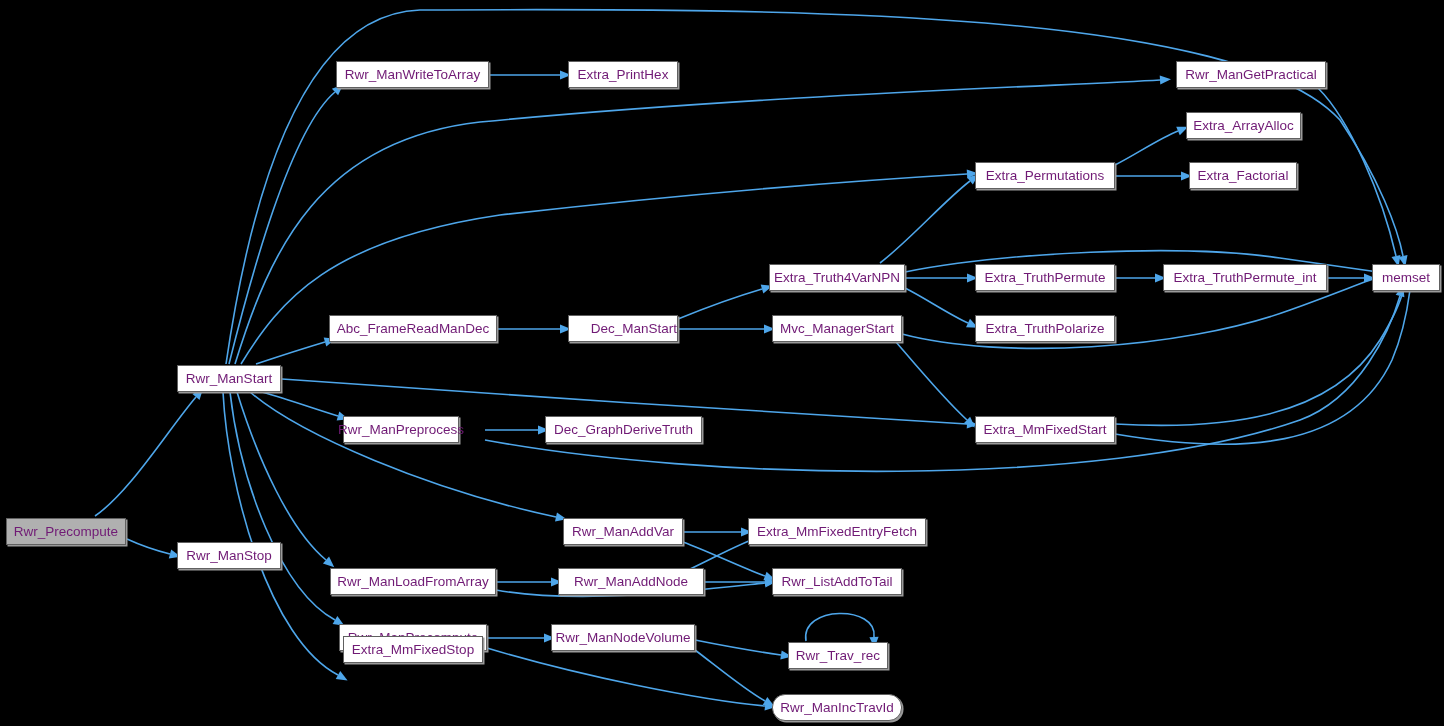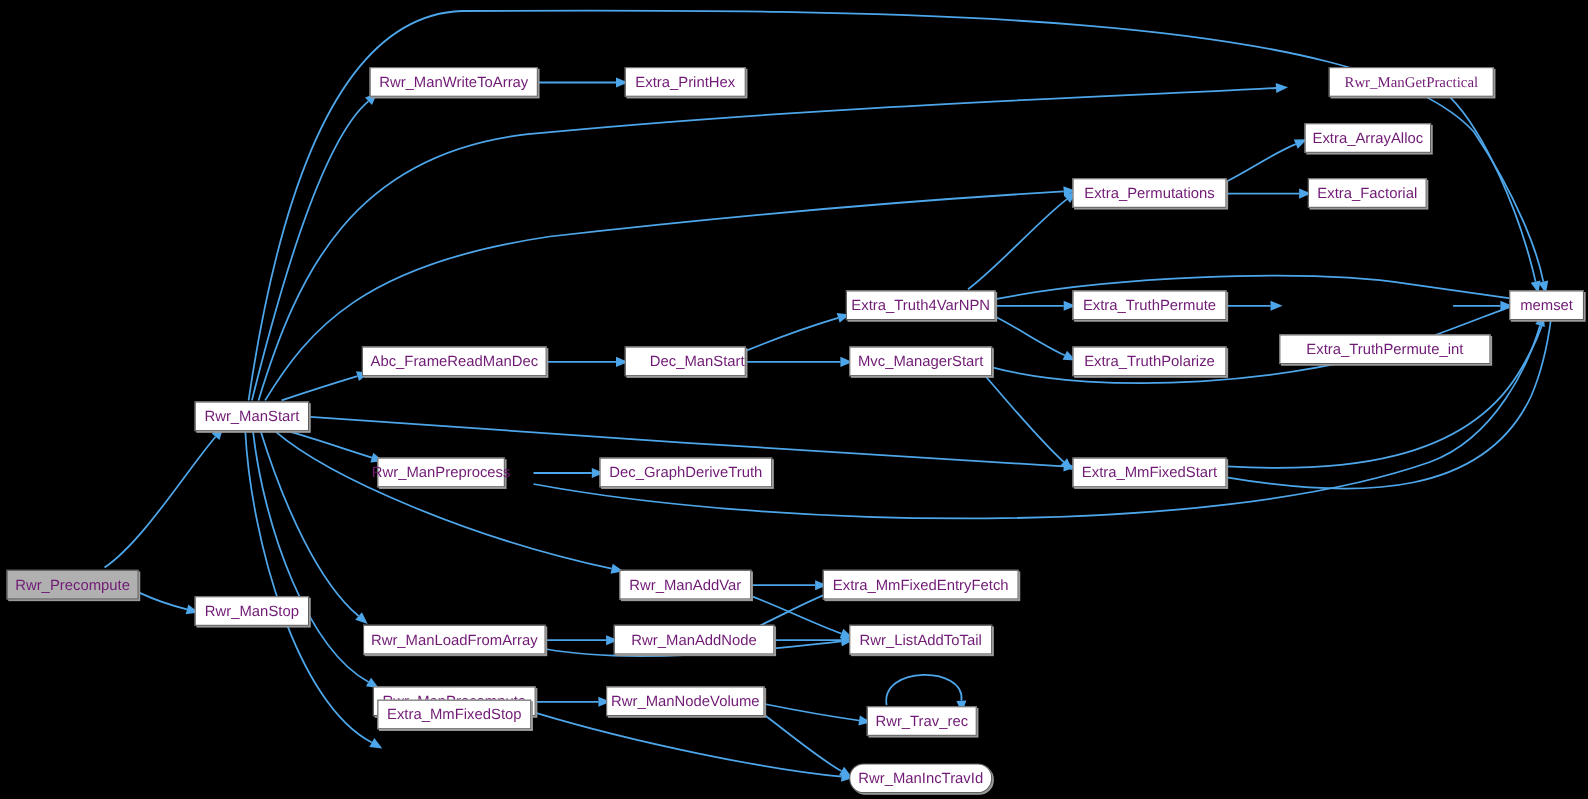--- a/index.html
+++ b/index.html
@@ -175,24 +175,24 @@
       </div>
       <div class="node" style="left: 975px; top: 264px; width: 140px; height: 27px; background: rgb(255, 255, 255); border-color: rgb(96, 96, 96);">
         <span>Extra_TruthPermute</span>
       </div>
       <div class="node" style="left: 975px; top: 315px; width: 140px; height: 27px; background: rgb(255, 255, 255); border-color: rgb(96, 96, 96);">
         <span>Extra_TruthPolarize</span>
       </div>
       <div class="node" style="left: 975px; top: 416px; width: 140px; height: 27px; background: rgb(255, 255, 255); border-color: rgb(96, 96, 96);">
         <span>Extra_MmFixedStart</span>
       </div>
-      <div class="node" style="left: 1163px; top: 264px; width: 192px; height: 27px; background: rgb(255, 255, 255); border-color: rgb(96, 96, 96); margin-top: 40px;">
+      <div class="node" style="left: 1163px; top: 264px; width: 164px; height: 27px; background: rgb(255, 255, 255); border-color: rgb(96, 96, 96);">
         <span>Extra_TruthPermute_int</span>
       </div>
-      <div class="node" style="left: 1208px; top: 61px; width: 150px; height: 27px; background: rgb(255, 255, 255); border-color: rgb(96, 96, 96); font-family: Liberation Serif, serif;">
+      <div class="node" style="left: 1176px; top: 61px; width: 150px; height: 27px; background: rgb(255, 255, 255); border-color: rgb(96, 96, 96);">
         <span>Rwr_ManGetPractical</span>
       </div>
       <div class="node" style="left: 1186px; top: 112px; width: 115px; height: 27px; background: rgb(255, 255, 255); border-color: rgb(96, 96, 96);">
         <span>Extra_ArrayAlloc</span>
       </div>
       <div class="node" style="left: 1189px; top: 162px; width: 108px; height: 27px; background: rgb(255, 255, 255); border-color: rgb(96, 96, 96);">
         <span>Extra_Factorial</span>
       </div>
       <div class="node" style="left: 1372px; top: 264px; width: 68px; height: 27px; background: rgb(255, 255, 255); border-color: rgb(96, 96, 96);">
         <span>memset</span>

